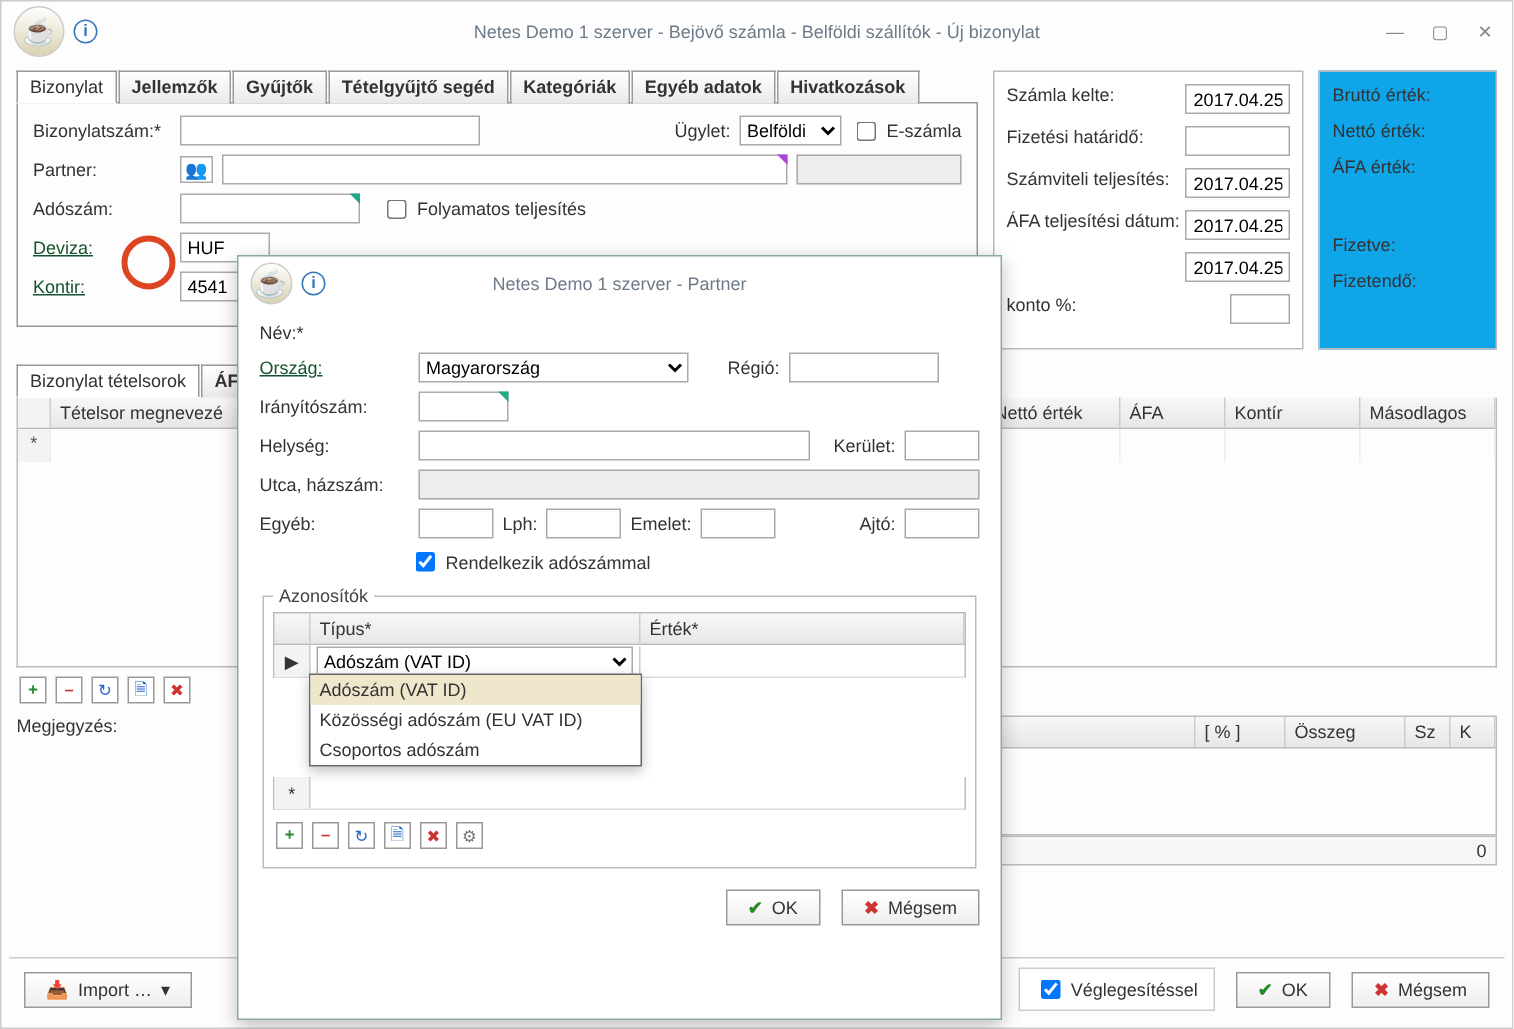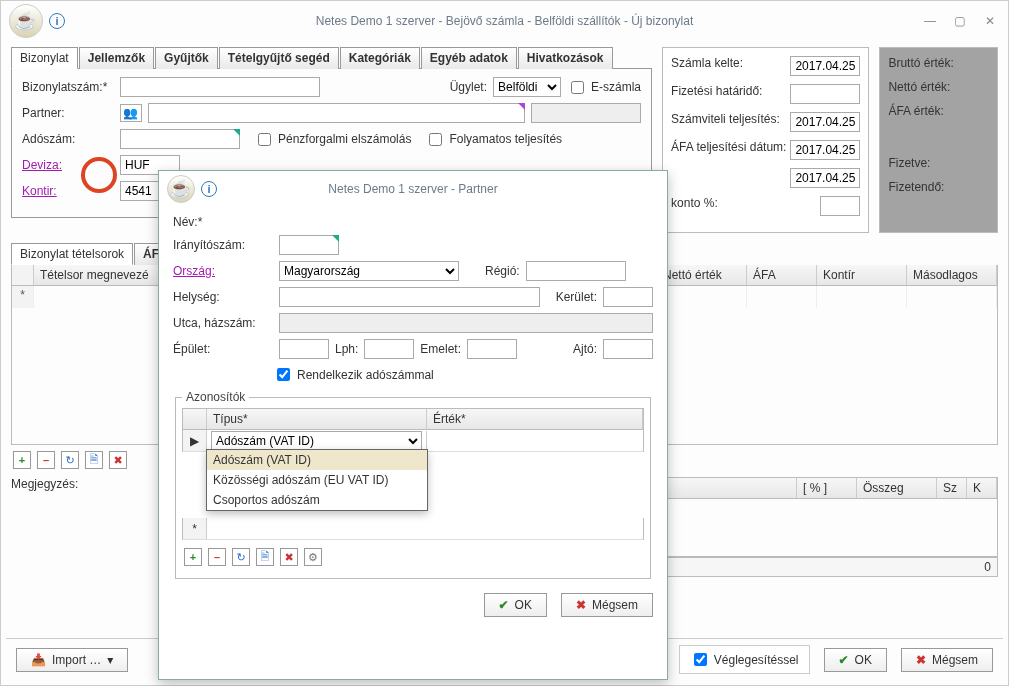--- a/index.html
+++ b/index.html
@@ -23,28 +23,28 @@
 
   .tabs { display:flex; }
   .tab { border:1px solid #999; border-bottom:none; padding:3px 8px; background:linear-gradient(#fff,#e9e9e9); margin-right:1px; cursor:pointer;font-weight:bold; }
   .tab.active { background:#fff; font-weight:normal; border-bottom:1px solid #fff; position:relative; z-index:2; }
   .tabbody { border:1px solid #999; padding:8px 10px; margin-top:-1px; min-height:150px; }
 
   .frow { display:flex; align-items:center; margin-bottom:6px; gap:6px; }
   .flabel { min-width:92px; }
   .input { border:1px solid #aaa; height:20px; padding:1px 4px; background:#fff; }
   .select { border:1px solid #aaa; height:20px; background:#fff; }
-  .link { color:#a21caf; text-decoration:underline; cursor:pointer; }
+  .link { color:#14532d; text-decoration:underline; cursor:pointer; }
   .chk { display:inline-flex; align-items:center; gap:4px; }
 
   .right-panel { border:1px solid #bbb; padding:8px; background:#fff; }
   .right-panel .prow { display:flex; justify-content:space-between; margin-bottom:8px; }
   .right-panel input { width:70px; }
 
-  .totals-panel { border:1px solid #bbb; padding:8px; background:#a3a3a3; }
+  .totals-panel { border:1px solid #bbb; padding:8px; background:#0ea5e9; }
   .totals-panel div { margin-bottom:10px; }
 
   .section-tabs { margin-top:10px; }
   .grid { border:1px solid #bbb; }
   .grid-head { display:flex; background:linear-gradient(#f7f7f7,#e7e7e7); border-bottom:1px solid #bbb; }
   .grid-head div { border-right:1px solid #ccc; padding:3px 6px; }
   .grid-row { display:flex; height:22px; }
   .grid-row div { border-right:1px solid #eee; padding:2px 6px; }
   .rowmark { width:22px; text-align:center; color:#555; border-right:1px solid #ccc; background:#f3f3f3; }
 
@@ -137,24 +137,20 @@
             <span class="flabel">Partner:</span>
             <span class="partner-icon"></span>
             <span class="rel" style="flex:1"><input class="input" style="width: 100%;"><span class="corner-tr"></span></span>
             <input class="input" style="width: 110px; background: rgb(238, 238, 238);">
           </div>
           <div class="frow">
             <span class="flabel">Adószám:</span>
             <span class="rel"><input class="input" style="width: 120px;"><span class="corner-tr g"></span></span>
             <label class="chk" style="margin-left:8px">
                 <input type="checkbox" style="">
-                <span>Pénzforgalmi elszámolás</span>
-              </label>
-            <label class="chk" style="margin-left:8px">
-                <input type="checkbox" style="">
                 <span>Folyamatos teljesítés</span>
               </label>
           </div>
           <div class="frow">
             <span class="flabel link">Deviza:</span>
             <input class="input" style="width: 60px;" value="HUF">
           </div>
           <div class="frow">
             <span class="flabel link">Kontir:</span>
             <input class="input" style="width: 60px;" value="4541">
@@ -274,41 +270,41 @@
     <div class="titlebar">
       <div class="app-icon" style="width:28px;height:28px">☕</div>
       <span class="info-icon">i</span>
       <div class="title-text">Netes Demo 1 szerver - Partner</div>
     </div>
     <div class="body">
       <div class="frow">
         <span class="flabel">Név:*</span>
       </div>
       <div class="frow">
-        <span class="flabel">Irányítószám:</span>
-        <span class="rel"><input class="input" style="width: 60px;"><span class="corner-tr g"></span></span>
-      </div>
-      <div class="frow">
         <span class="link" style="min-width:100px">Ország:</span>
         <select class="select" style="width:180px"><option>Magyarország</option></select>
         <span style="margin-left:20px">Régió:</span>
         <input class="input" style="width: 100px;">
       </div>
       <div class="frow">
+        <span class="flabel">Irányítószám:</span>
+        <span class="rel"><input class="input" style="width: 60px;"><span class="corner-tr g"></span></span>
+      </div>
+      <div class="frow">
         <span class="flabel">Helység:</span>
         <input class="input" style="flex: 1 1 0%;">
         <span style="margin-left:10px">Kerület:</span>
         <input class="input" style="width: 50px;">
       </div>
       <div class="frow">
         <span class="flabel">Utca, házszám:</span>
         <input class="input" style="flex: 1 1 0%; background: rgb(238, 238, 238);">
       </div>
       <div class="frow">
-        <span class="flabel">Épület:</span>
+        <span class="flabel">Egyéb:</span>
         <input class="input" style="width: 50px;">
         <span>Lph:</span>
         <input class="input" style="width: 50px;">
         <span>Emelet:</span>
         <input class="input" style="width: 50px;">
         <span style="margin-left:auto">Ajtó:</span>
         <input class="input" style="width: 50px;">
       </div>
       <div class="frow" style="margin-left:100px">
         <label class="chk">

